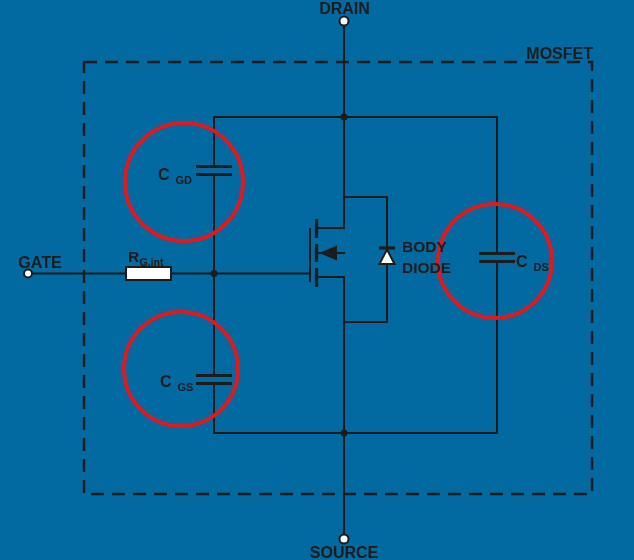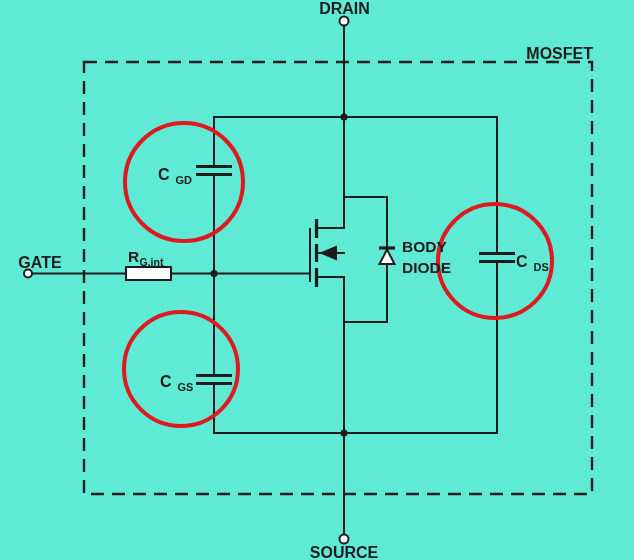--- a/index.html
+++ b/index.html
@@ -4,21 +4,21 @@
 <style>
   html, body {
     margin: 0;
     padding: 0;
     background: #ffffff;
   }
   .stage {
     position: relative;
     width: 634px;
     height: 560px;
-    background: #5eead4;
+    background: #0369a1;
     overflow: hidden;
   }
   svg { display: block; }
   .wire {
     stroke: #1c1c1c;
     stroke-width: 2;
     fill: none;
     stroke-linecap: square;
   }
   .wire-thick {

